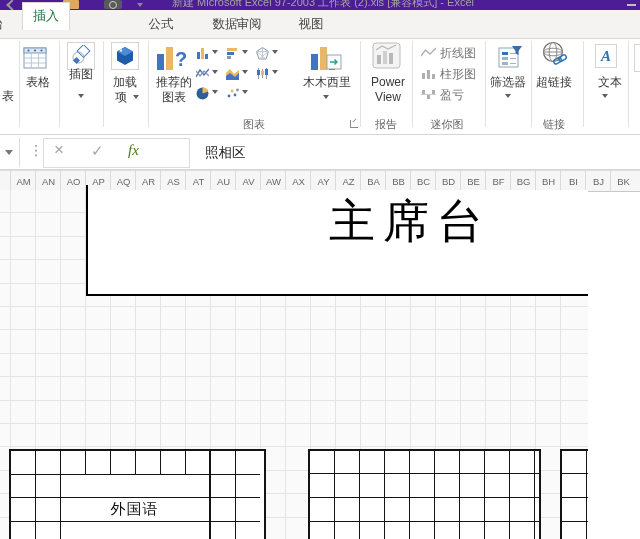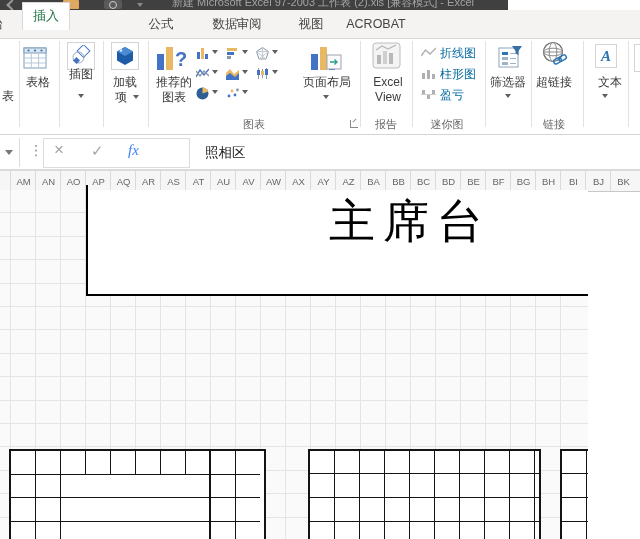--- a/index.html
+++ b/index.html
@@ -1,57 +1,57 @@
 <!DOCTYPE html>
 <html><head>
 <meta charset="utf-8">
 <style>
   html,body{margin:0;padding:0;background:#fff}
   #app{position:relative;width:640px;height:539px;overflow:hidden;background:#fff;
        font-family:"Liberation Sans",sans-serif;-webkit-font-smoothing:antialiased}
 
   
-  #titlebar{position:absolute;left:0;top:0;width:508px;height:10px;overflow:hidden;background:#404040}
+  #titlebar{position:absolute;left:0;top:0;width:640px;height:10px;overflow:hidden;background:#4c1d95}
   #tb-title{position:absolute;left:172px;top:-5px;font-size:11px;color:#a3a3a3;white-space:nowrap}
   #tb-back{position:absolute;left:8px;top:1px;width:6px;height:6px;border-left:2px solid #9a9a9a;border-bottom:2px solid #9a9a9a;transform:rotate(45deg)}
   #tb-folder{position:absolute;left:63px;top:0;width:16px;height:9px;background:#dfa861;border-radius:1px}
   #tb-badge{position:absolute;left:104px;top:0;width:18px;height:9px;background:#5a5a5a;border-radius:2px}
   #tb-badge i{position:absolute;left:5px;top:1px;width:6px;height:6px;border:1.5px solid #cfcfcf;border-radius:50%}
   #tb-dd{position:absolute;left:137px;top:3px;width:0;height:0;border-left:3px solid transparent;border-right:3px solid transparent;border-top:4px solid #8a8a8a}
   #tb-min{position:absolute;left:627px;top:4px;width:9px;height:2px;background:#c0c0c0}
 
   
   #tabrow{position:absolute;left:0;top:10px;width:640px;height:28px;background:#f4f3f2;border-bottom:1px solid #d8d8d8;z-index:3}
   .tab{position:absolute;top:0;height:28px;line-height:28px;text-align:center;font-size:12.5px;color:#444;white-space:nowrap;cursor:default}
   #tab-active{position:absolute;left:22px;top:2px;width:46px;height:27px;line-height:26px;text-align:center;
      background:#fff;border:1px solid #d8d8d8;border-bottom:none;color:#217346;font-size:13px;z-index:4}
 
   
   #ribbon{position:absolute;left:0;top:38px;width:640px;height:96px;background:#fff;border-bottom:1px solid #d5d5d5;z-index:2}
   .vdiv{position:absolute;top:3px;height:86px;width:1px;background:#e2e2e2}
   .rlbl{position:absolute;height:13px;line-height:13px;font-size:12px;color:#3b3b3b;text-align:center;white-space:nowrap}
   .glbl{position:absolute;top:80px;height:13px;line-height:13px;font-size:11px;color:#666;text-align:center;white-space:nowrap}
-  .graytxt{color:#0369a1}
+  .graytxt{color:#737373}
   .dd{position:absolute;width:0;height:0;border-left:3.5px solid transparent;border-right:3.5px solid transparent;border-top:4px solid #5f5f5f}
   .ibox{position:absolute;background:#fff;border:1px solid #d4d4d4;display:flex;align-items:center;justify-content:center}
   .minibtn{position:absolute}
   #launcher{position:absolute;left:350px;top:82px;width:7px;height:7px;border-left:1px solid #8a8a8a;border-bottom:1px solid #8a8a8a}
   #launcher i{position:absolute;left:1px;top:0px;width:5px;height:1px;background:#8a8a8a;transform:rotate(-45deg)}
   #next-group-sliver{position:absolute;left:634px;top:6px;width:12px;height:26px;background:#fff;border:1px solid #d4d4d4}
   .aicon{font-family:"Liberation Serif",serif;font-style:italic;font-weight:bold;color:#2e75b5;font-size:15px}
 
   
   #fbar{position:absolute;left:0;top:136px;width:640px;height:33px;background:#fff;border-bottom:1px solid #d9d9d9}
   #nb-dd{position:absolute;left:5px;top:14px;width:0;height:0;border-left:4px solid transparent;border-right:4px solid transparent;border-top:5px solid #777}
   #fb-sep1{position:absolute;left:19px;top:2px;height:29px;width:1px;background:#dcdcdc}
   #fb-dots{position:absolute;left:29px;top:6px;font-size:14px;color:#8a8a8a}
   #fb-cluster{position:absolute;left:43px;top:2px;width:145px;height:28px;border:1px solid #dcdcdc}
   #fb-x{position:absolute;left:54px;top:4px;font-size:17px;color:#a3a3a3}
   #fb-check{position:absolute;left:91px;top:6px;font-size:15px;color:#a3a3a3}
-  #fb-fx{position:absolute;left:128px;top:6px;font-family:"Liberation Serif",serif;font-style:italic;font-size:15px;color:#3b82f6}
+  #fb-fx{position:absolute;left:128px;top:6px;font-family:"Liberation Serif",serif;font-style:italic;font-size:15px;color:#4d7c0f}
   #fb-value{position:absolute;left:205px;top:8px;font-size:13.5px;color:#222}
 
   
   #chead{position:absolute;left:0;top:170px;width:640px;height:20px;background:#f6f6f6;border-top:1px solid #dcdcdc;border-bottom:1px solid #c8c8c8;
      background-image:repeating-linear-gradient(to right,transparent 0 24px,#dadada 24px 25px);background-position:-14px 0}
   #col-cells{position:absolute;left:11px;top:0;white-space:nowrap}
   .ch-cell{display:inline-block;width:25px;text-align:center;font-size:9.5px;color:#666;line-height:19px}
   #sel-tick{position:absolute;left:86px;top:14px;width:2px;height:6px;background:#000}
 
   
@@ -99,21 +99,20 @@
     <span id="tb-title">新建 Microsoft Excel 97-2003 工作表 (2).xls [兼容模式] - Excel</span>
     <div id="tb-min"></div>
   </div>
 
   <div id="tabrow">
     <span class="tab" style="left:-30px;width:40px">开始</span>
     <span class="tab" style="left:137px;width:48px">公式</span>
     <span class="tab" style="left:201px;width:48px">数据</span>
     <span class="tab" style="left:225px;width:48px">审阅</span>
     <span class="tab" style="left:287px;width:48px">视图</span>
-    <span class="tab" style="left:340px;width:72px">ACROBAT</span>
   </div>
   <div id="tab-active">插入</div>
 
   <div id="ribbon">
     <div class="vdiv" style="left:19px"></div>
     <div class="vdiv" style="left:59px"></div>
     <div class="vdiv" style="left:103px"></div>
     <div class="vdiv" style="left:148px"></div>
     <div class="vdiv" style="left:360px"></div>
     <div class="vdiv" style="left:412px"></div>
@@ -226,35 +225,35 @@
       <div class="dd" style="left:16px;top:4px"></div>
     </div>
 
     <svg class="minibtn" style="left:310px;top:5px" width="32" height="28" viewBox="0 0 32 28">
       <rect x="1" y="11" width="7" height="16" fill="#4472c4"></rect>
       <rect x="10" y="4" width="7" height="23" fill="#e8b864"></rect>
       <rect x="19" y="14" width="6" height="13" fill="#4472c4"></rect>
       <rect x="17" y="12" width="14" height="14" fill="#fafafa" stroke="#9aa5b0"></rect>
       <path d="M20 19 h7 m-2.5 -2.5 l2.5 2.5 -2.5 2.5" fill="none" stroke="#2a9d8f" stroke-width="1.4"></path>
     </svg>
-    <span class="rlbl" style="left:292px;top:38px;width:70px">页面布局</span>
+    <span class="rlbl" style="left:292px;top:38px;width:70px">木木西里</span>
     <div class="dd" style="left:323px;top:57px"></div>
     <span class="glbl" style="left:224px;width:60px">图表</span>
     <div id="launcher">
         <i></i>
       </div>
 
     <svg class="minibtn" style="left:372px;top:4px" width="30" height="28" viewBox="0 0 30 28">
       <rect x="1" y="1" width="27" height="25" rx="3" fill="#f4f4f4" stroke="#bcbcbc"></rect>
       <rect x="5" y="13" width="4" height="9" fill="#b8b8b8"></rect>
         <rect x="11" y="9" width="4" height="13" fill="#cfcfcf"></rect>
         <rect x="17" y="11" width="4" height="11" fill="#b8b8b8"></rect>
       <polyline points="4,8 10,4 16,7 24,3" fill="none" stroke="#b8b8b8" stroke-width="1.3"></polyline>
     </svg>
-    <span class="rlbl" style="left:370px;top:38px;width:36px">Excel</span>
+    <span class="rlbl" style="left:370px;top:38px;width:36px">Power</span>
     <span class="rlbl" style="left:370px;top:53px;width:36px">View</span>
     <span class="glbl" style="left:364px;width:44px">报告</span>
 
     <svg class="minibtn" style="left:421px;top:9px" width="15" height="11" viewBox="0 0 15 11">
       <polyline points="0,9 4.5,3 9,7 15,1" fill="none" stroke="#b0b0b0" stroke-width="1.4"></polyline>
     </svg>
     <span class="rlbl graytxt" style="left:440px;top:9px;width:40px;text-align:left">折线图</span>
     <svg class="minibtn" style="left:421px;top:30px" width="15" height="11" viewBox="0 0 15 11">
       <rect x="1" y="5" width="3" height="6" fill="#b0b0b0"></rect>
         <rect x="6" y="2" width="3" height="9" fill="#b0b0b0"></rect>
@@ -326,20 +325,21 @@
 
     <div class="xtable" id="tableL">
       <div id="lt-r1"></div>
       <div class="lh" style="top:23px"></div>
       <div class="lh" style="top:46px"></div>
       <div class="lh" style="top:70px"></div>
       <div class="lv" style="left:24px;top:23px;height:67px"></div>
       <div class="lv" style="left:49px;top:23px;height:67px"></div>
       <div class="lv" style="left:224px;top:0;height:90px"></div>
       <div id="lt-thick"></div>
+      <div id="lt-label">外国语</div>
     </div>
 
     <div class="xtable" id="tableM">
       <div class="tgrid"></div>
     </div>
 
     <div class="xtable" id="tableR">
       <div class="tgrid"></div>
     </div>
 

